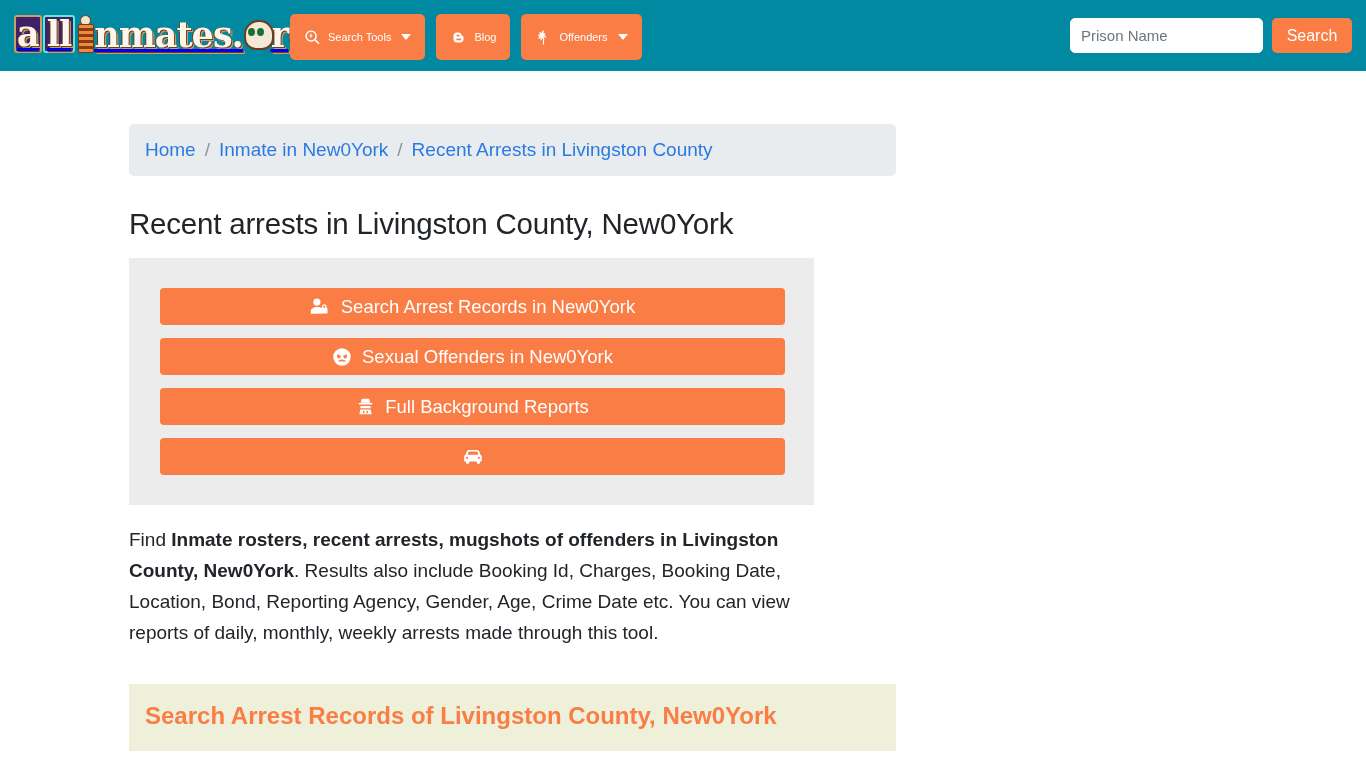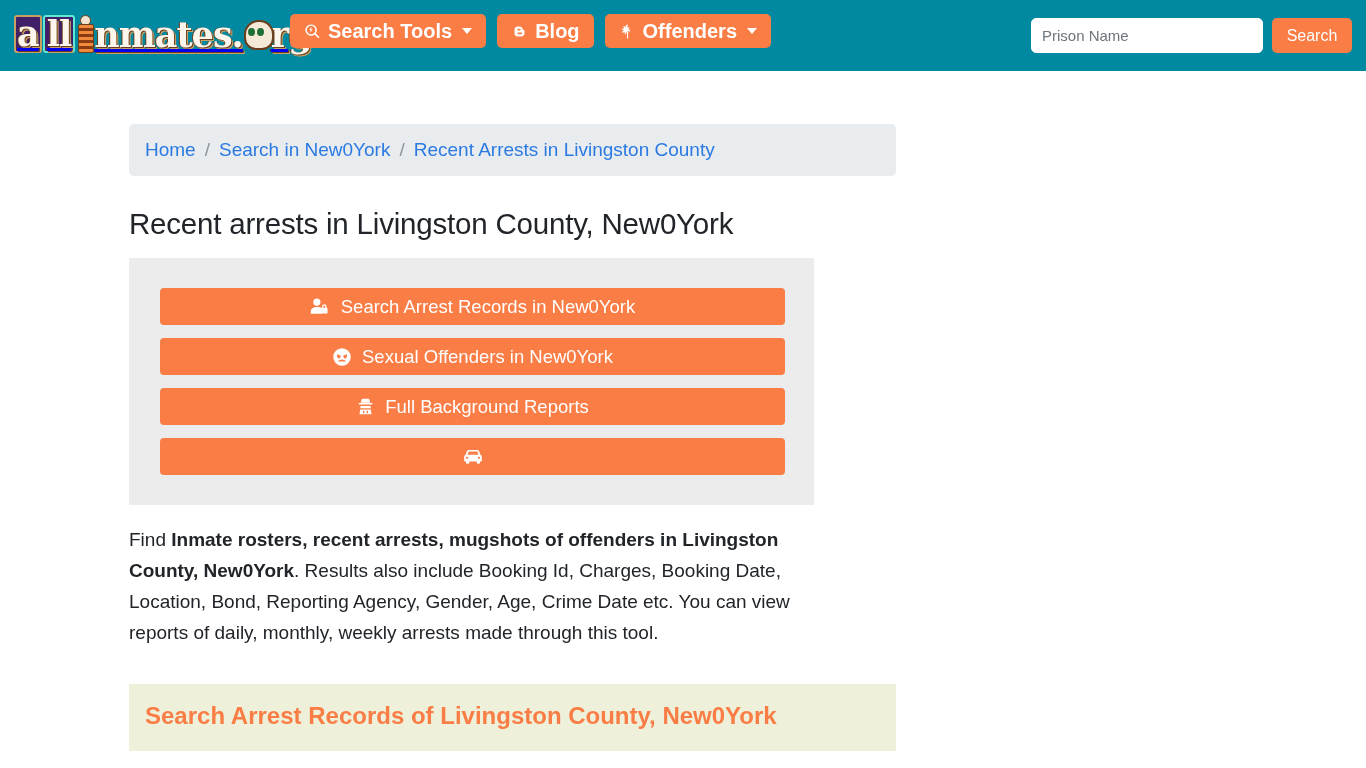--- a/index.html
+++ b/index.html
@@ -124,24 +124,24 @@
     top: 14px;
     display: flex;
     gap: 11px;
     align-items: center;
   }
   .nav-btn {
     background: #f97d45;
     color: #ffffff;
     border: none;
     border-radius: 5px;
-    height: 34px;
+    height: 46px;
     padding: 0 14px;
-    font-size: 20px;
-    font-weight: bold;
+    font-size: 11px;
+    font-weight: normal;
     font-family: "Liberation Sans", sans-serif;
     display: flex;
     align-items: center;
     gap: 7px;
     cursor: pointer;
     white-space: nowrap;
     line-height: 1;
   }
   .nav-btn .caret {
     width: 0; height: 0;
@@ -155,21 +155,21 @@
 
   .header-search {
     position: absolute;
     right: 14px;
     top: 18px;
     display: flex;
     align-items: stretch;
     gap: 9px;
   }
   .search-input {
-    width: 232px;
+    width: 193px;
     height: 35px;
     box-sizing: border-box;
     border: 1px solid #ffffff;
     border-radius: 5px;
     background: #ffffff;
     padding: 0 10px;
     font-size: 15px;
     font-family: "Liberation Sans", sans-serif;
     color: #333333;
     outline: none;
@@ -349,21 +349,21 @@
   </form>
 
 </header>
 
 <main class="main">
   <div class="content-col">
 
     <nav class="breadcrumb">
       <a href="#">Home</a>
       <span class="sep">/</span>
-      <a href="#">Search in New0York</a>
+      <a href="#">Inmate in New0York</a>
       <span class="sep">/</span>
       <a href="#">Recent Arrests in Livingston County</a>
     </nav>
 
     <h1 class="page-title">Recent arrests in Livingston County, New0York</h1>
 
     <section class="action-panel">
 
       <button class="action-btn">
         <span class="a-ico">

